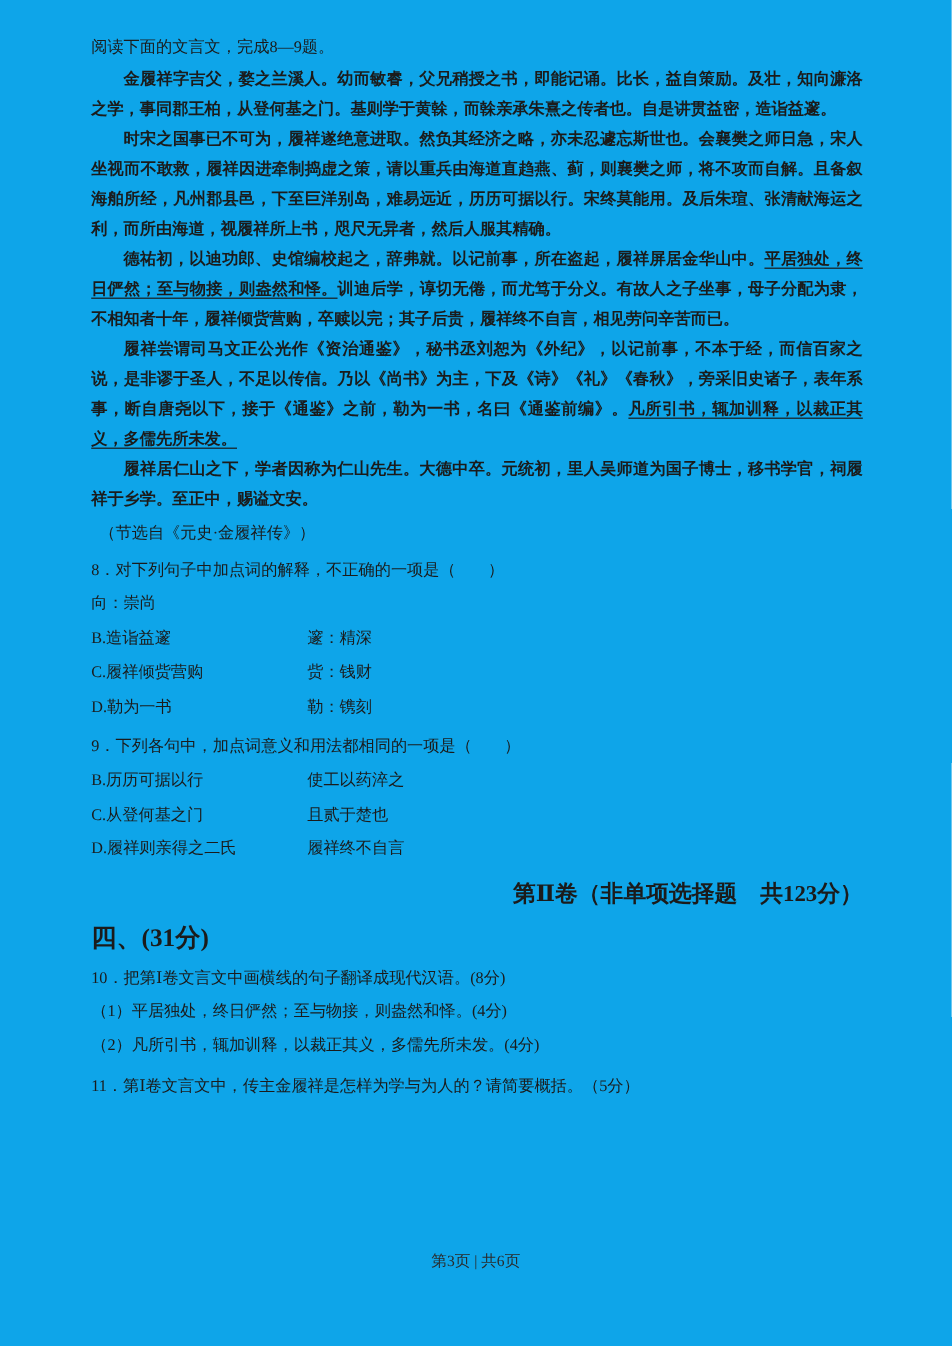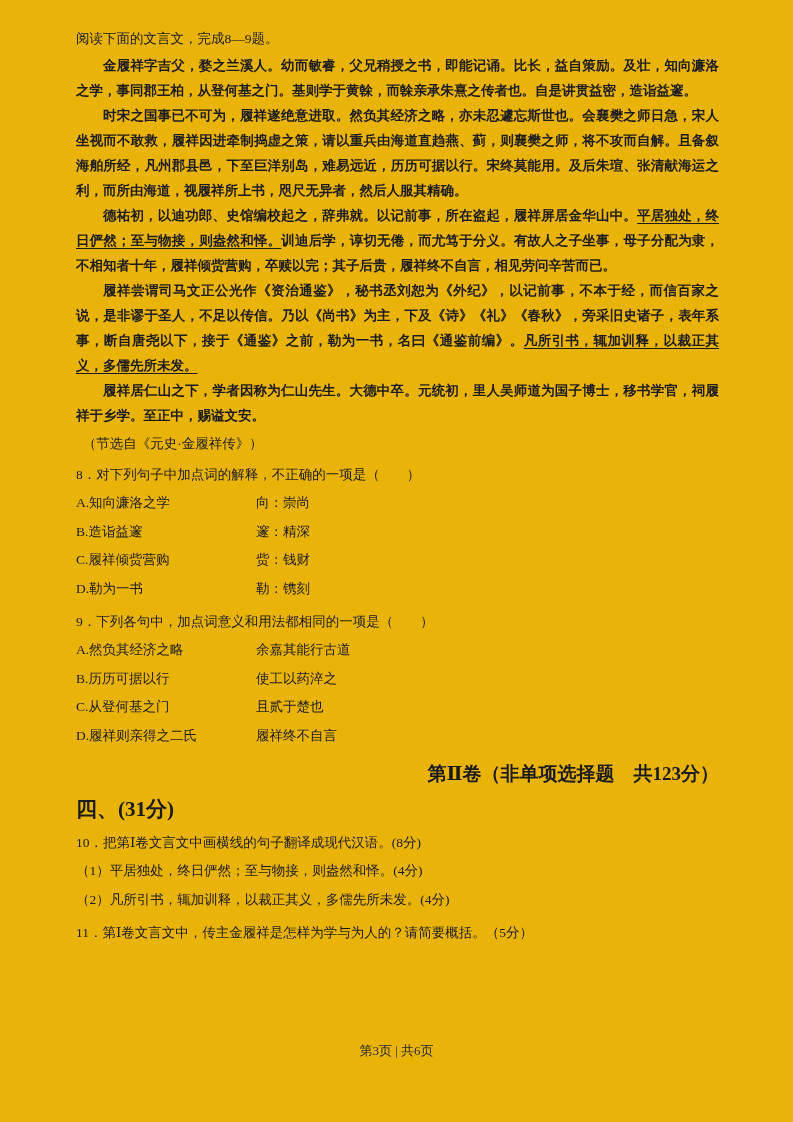--- a/index.html
+++ b/index.html
@@ -1,21 +1,21 @@
 <!DOCTYPE html>
 <html><head>
 <meta charset="utf-8">
 <style>
   * { margin: 0; padding: 0; box-sizing: border-box; }
   body { background: #ffffff; }
   .page {
     position: relative;
     width: 793px;
     height: 1122px;
-    background: #eab308;
+    background: #0ea5e9;
     padding: 26px 74px 0 76px;
     font-family: "Liberation Serif", "DejaVu Serif", serif;
     font-size: 13.5px;
     line-height: 25px;
     color: #1b1b1b;
     overflow: hidden;
   }
   .intro { margin-bottom: 2px; }
   .para { text-indent: 2em; text-align: justify; margin: 0 0; font-weight: bold; }
   .u { text-decoration: underline; text-underline-offset: 3px; }
@@ -40,43 +40,38 @@
       <p class="para"><span>德祐初，以迪功郎、史馆编校起之，辞弗就。以记前事，所在盗起，履祥屏居金华山中。</span><span class="u">平居独处，终日俨然；至与物接，则盎然和怿。</span><span>训迪后学，谆切无倦，而尤笃于分义。有故人之子坐事，母子分配为隶，不相知者十年，履祥倾赀营购，卒赎以完；其子后贵，履祥终不自言，相见劳问辛苦而已。</span></p>
       <p class="para"><span>履祥尝谓司马文正公光作《资治通鉴》，秘书丞刘恕为《外纪》，以记前事，不本于经，而信百家之说，是非谬于圣人，不足以传信。乃以《尚书》为主，下及《诗》《礼》《春秋》，旁采旧史诸子，表年系事，断自唐尧以下，接于《通鉴》之前，勒为一书，名曰《通鉴前编》。</span><span class="u">凡所引书，辄加训释，以裁正其义，多儒先所未发。</span></p>
       <p class="para"><span>履祥居仁山之下，学者因称为仁山先生。大德中卒。元统初，里人吴师道为国子博士，移书学官，祠履祥于乡学。至正中，赐谥文安。</span></p>
     </div>
 
   <p class="source">（节选自《元史·金履祥传》）</p>
 
   <p class="stem">8．对下列句子中加点词的解释，不正确的一项是（　　）</p>
   <div id="q8-options">
       <div class="opt-row">
-        <span class="opt-label">A.知向濂洛之学</span>
         <span>向：崇尚</span>
       </div>
       <div class="opt-row">
         <span class="opt-label">B.造诣益邃</span>
         <span>邃：精深</span>
       </div>
       <div class="opt-row">
         <span class="opt-label">C.履祥倾赀营购</span>
         <span>赀：钱财</span>
       </div>
       <div class="opt-row">
         <span class="opt-label">D.勒为一书</span>
         <span>勒：镌刻</span>
       </div>
     </div>
 
   <p class="stem">9．下列各句中，加点词意义和用法都相同的一项是（　　）</p>
   <div id="q9-options">
-      <div class="opt-row">
-        <span class="opt-label">A.然负其经济之略</span>
-        <span>余嘉其能行古道</span>
-      </div>
       <div class="opt-row">
         <span class="opt-label">B.历历可据以行</span>
         <span>使工以药淬之</span>
       </div>
       <div class="opt-row">
         <span class="opt-label">C.从登何基之门</span>
         <span>且贰于楚也</span>
       </div>
       <div class="opt-row">
         <span class="opt-label">D.履祥则亲得之二氏</span>

